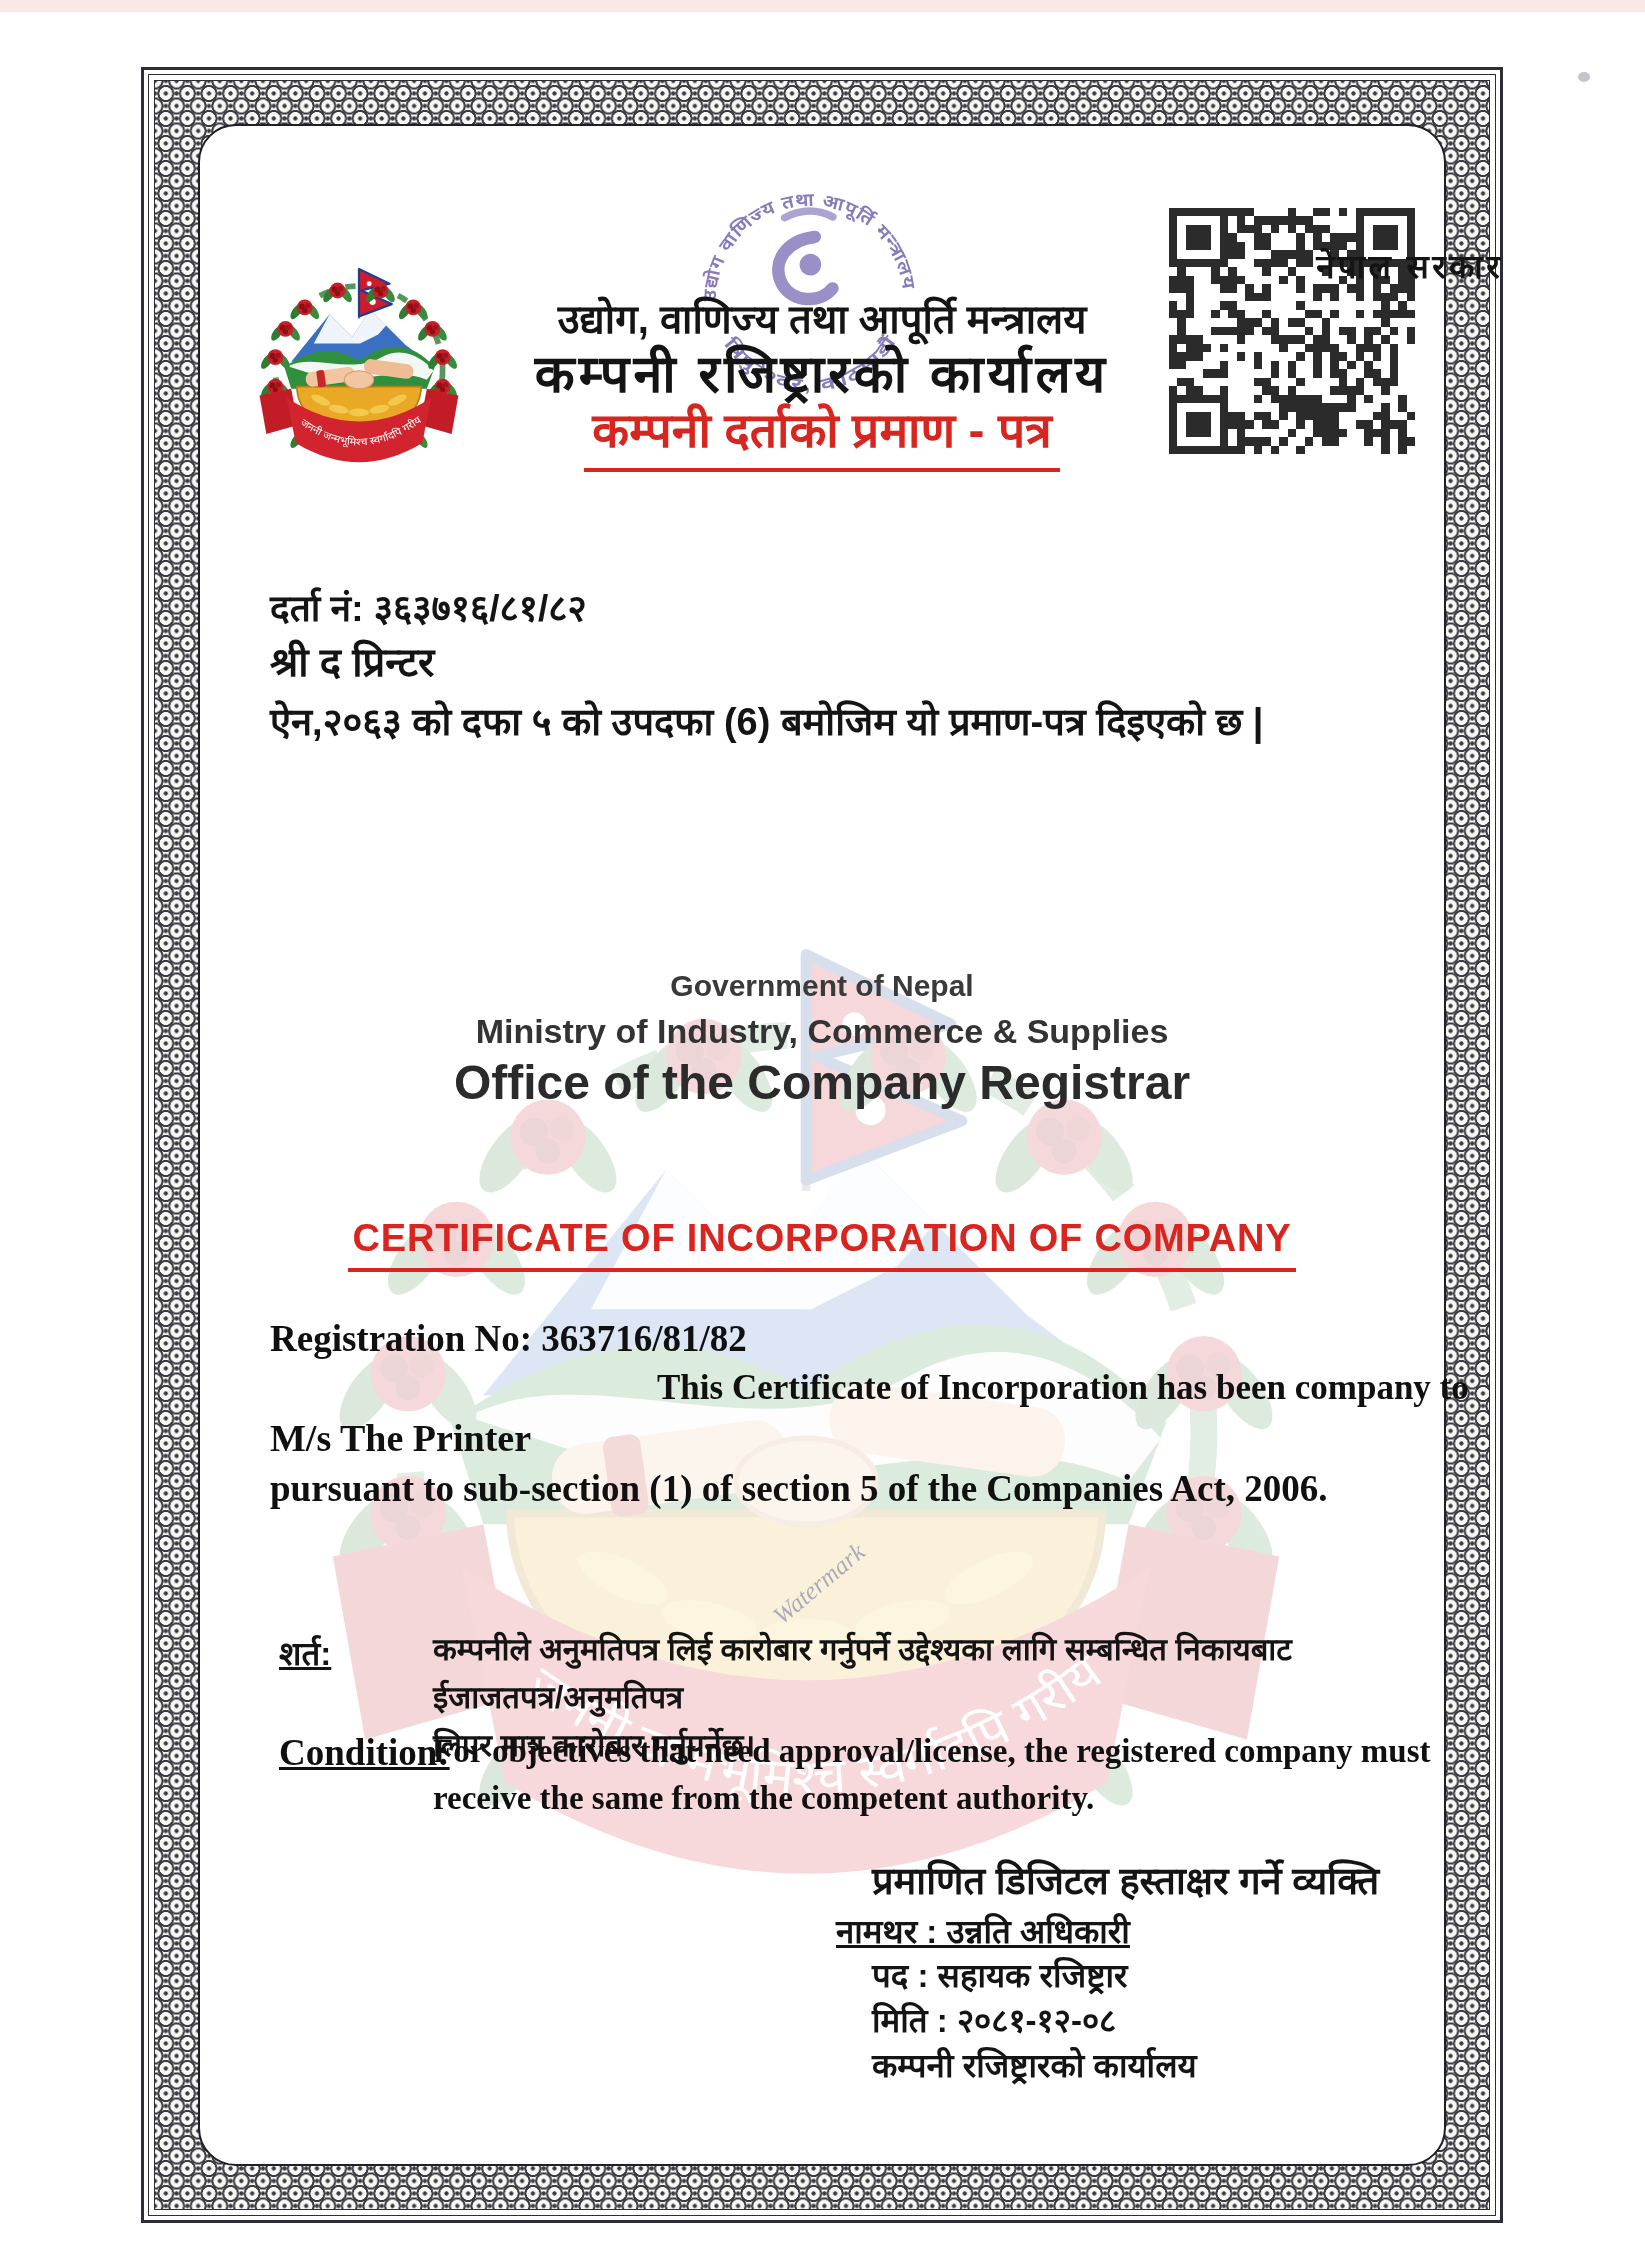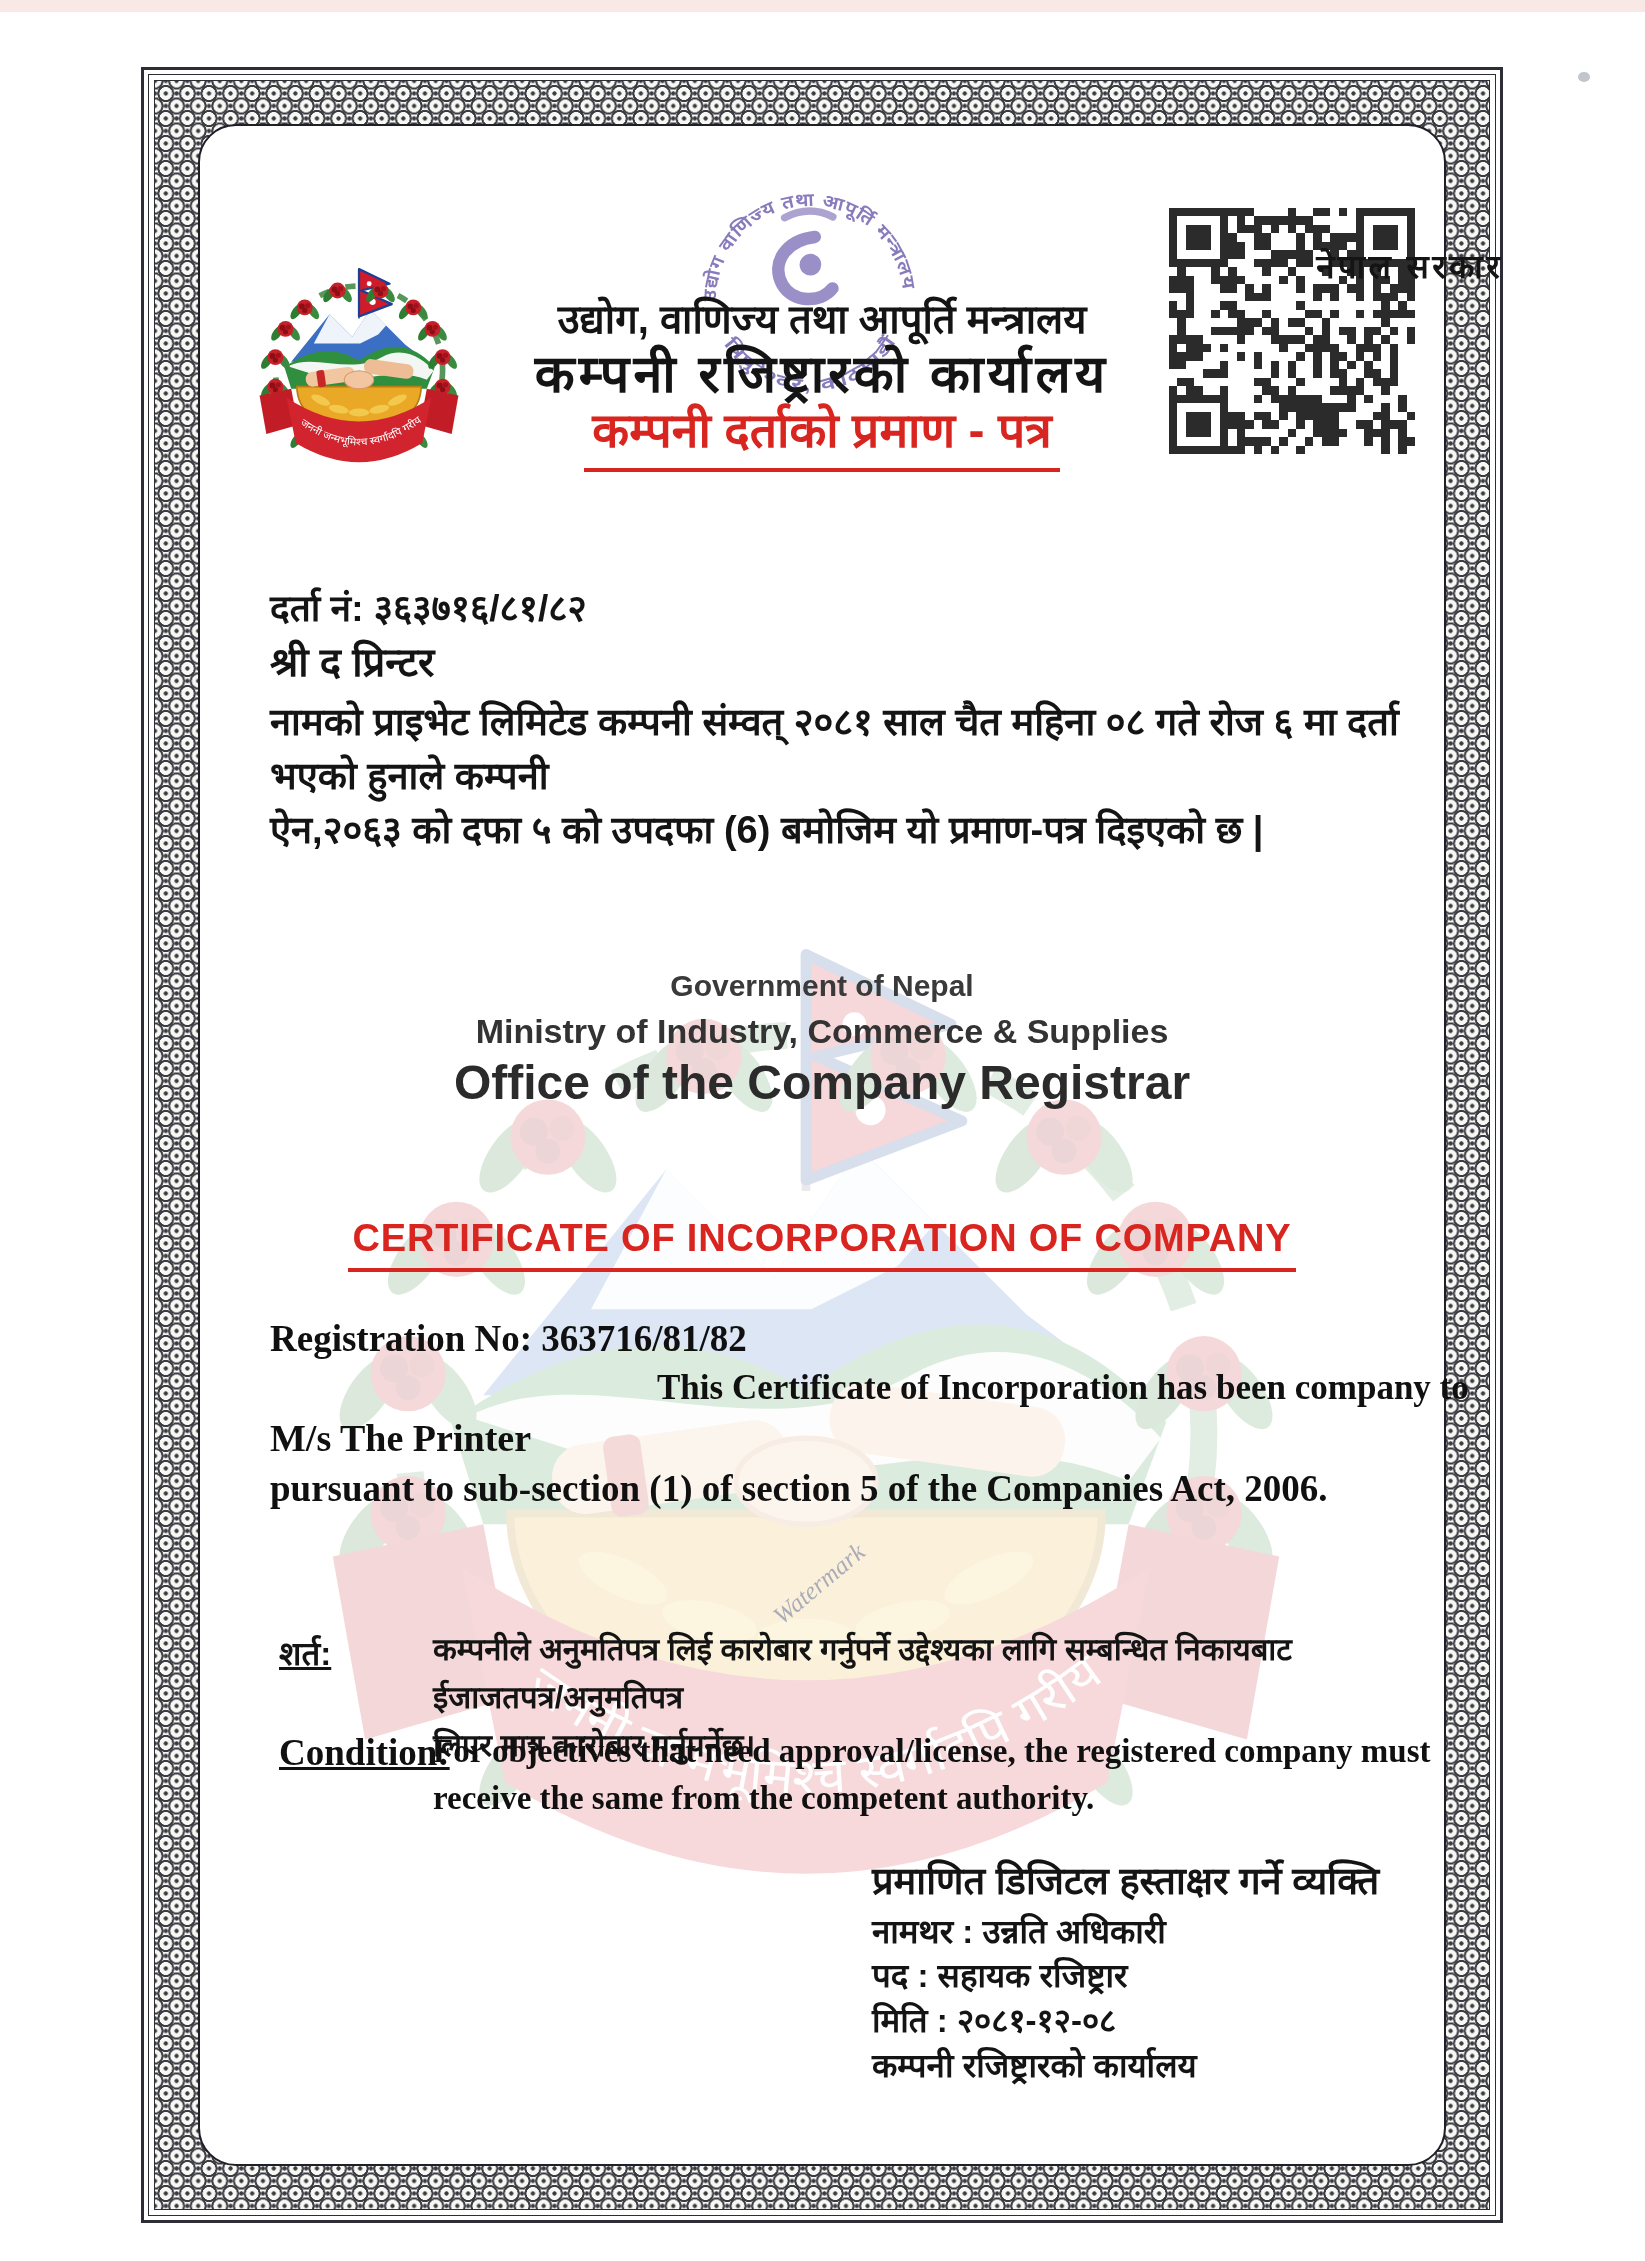--- a/index.html
+++ b/index.html
@@ -56,21 +56,21 @@
   .name-en{left:270px;top:1416px;font-size:38px;}
   .body-en{left:270px;top:1465px;width:1182px;font-size:37px;line-height:1.32;}
 
   .sharta-label{left:279px;top:1630px;font-size:33px;text-decoration:underline;}
   .sharta-text{left:433px;top:1626px;width:974px;font-size:31px;line-height:1.55;}
   .cond-label{left:279px;top:1731px;font-size:37px;text-decoration:underline;}
   .cond-text{left:433px;top:1728px;width:1065px;font-size:33px;line-height:1.42;white-space:pre-line;}
 
   .sig-1{left:872px;top:1853px;font-size:38px;}
   .sig-n{font-size:33px;font-weight:700;}
-  .sig-2{left:872px;top:1908px;}
+  .sig-2{left:836px;top:1908px;text-decoration:underline;}
   .sig-3{left:872px;top:1952px;}
   .sig-4{left:872px;top:1997px;}
   .sig-5{left:872px;top:2042px;}
 
   
   .emblem-small{left:246px;top:250px;z-index:4;}
   .stamp{left:664px;top:158px;z-index:3;opacity:.82;transform:rotate(-3deg);}
   .wm{left:215px;top:879px;z-index:2;opacity:.17;}
   .wm-label{left:764px;top:1570px;z-index:2;color:#8f96b0;opacity:.75;
     font-family:"Liberation Serif",serif;font-style:italic;font-size:25px;
@@ -608,21 +608,20 @@
   </div>
 
 <div class="abs z np centered np-gov">नेपाल सरकार</div>
 <div class="abs z np centered np-ministry">उद्योग, वाणिज्य तथा आपूर्ति मन्त्रालय</div>
 <div class="abs z np centered np-office">कम्पनी रजिष्ट्रारको कार्यालय</div>
 <div class="abs z np centered np-title red"><span>कम्पनी दर्ताको प्रमाण - पत्र</span></div>
 
 <div class="abs z np reg-np">दर्ता नं: ३६३७१६/८१/८२</div>
 <div class="abs z np name-np">श्री द प्रिन्टर</div>
 <div class="abs z np para-np">
-  <div>नामको प्राइभेट लिमिटेड कम्पनी संम्वत् २०८१ साल चैत महिना ०८ गते रोज ६ मा दर्ता भएको हुनाले कम्पनी</div>
   <div>ऐन,२०६३ को दफा ५ को उपदफा (6) बमोजिम यो प्रमाण-पत्र दिइएको छ |</div>
 </div>
 
 <div class="abs z en-sans centered en-gov">Government of Nepal</div>
 <div class="abs z en-sans centered en-ministry">Ministry of Industry, Commerce &amp; Supplies</div>
 <div class="abs z en-sans centered en-office">Office of the Company Registrar</div>
 <div class="abs z en-sans centered cert-title red"><span>CERTIFICATE OF INCORPORATION OF COMPANY</span></div>
 
 <div class="abs z en-serif reg-en">Registration No: 363716/81/82</div>
 <div class="abs z en-serif issued-en">This Certificate of Incorporation has been company to</div>

